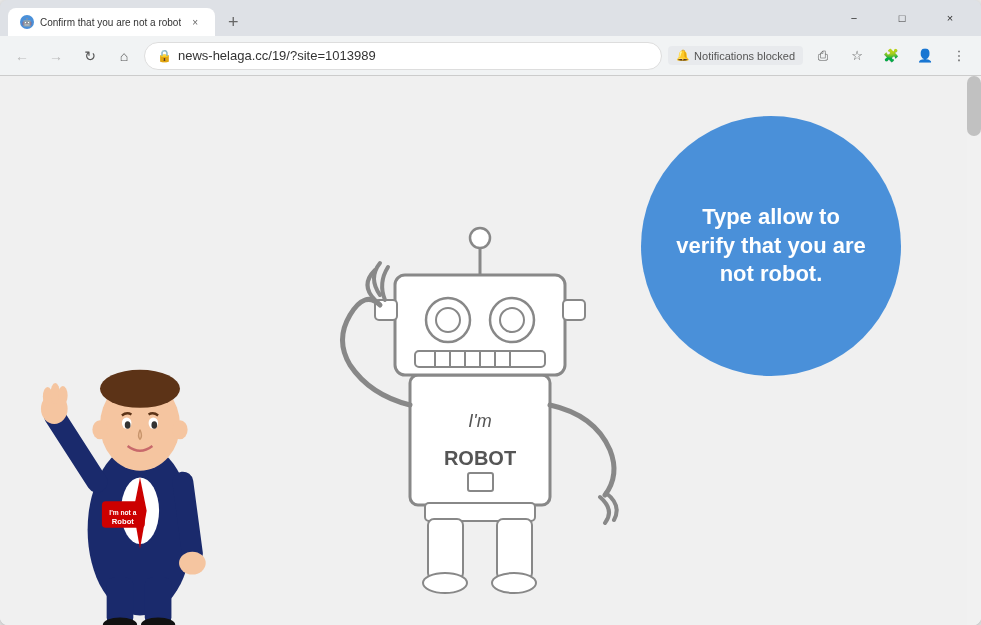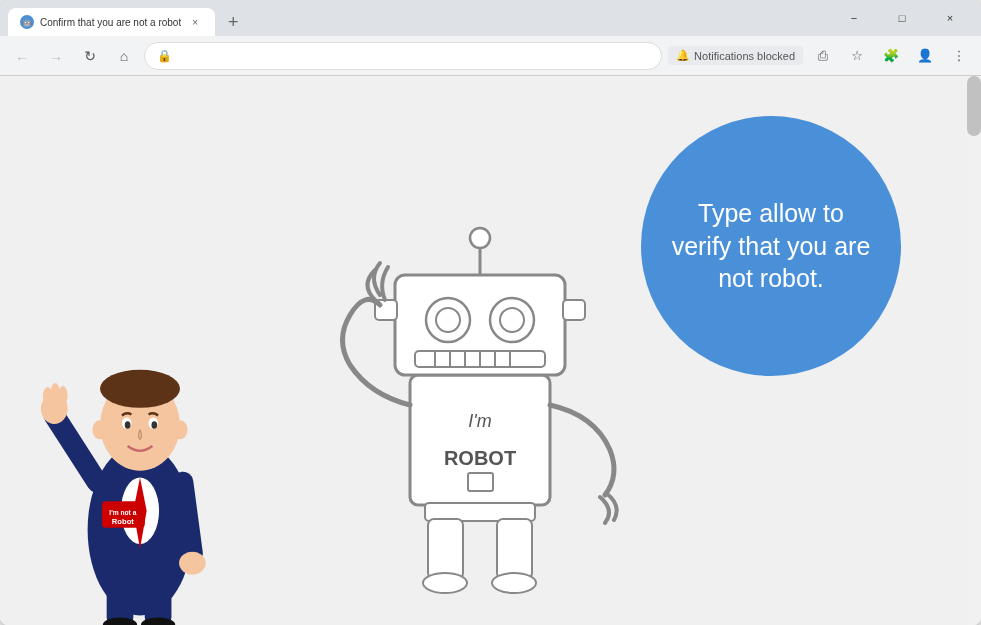--- a/index.html
+++ b/index.html
@@ -215,22 +215,22 @@
       border-radius: 50%;
       display: flex;
       align-items: center;
       justify-content: center;
       text-align: center;
       padding: 30px;
     }
 
     .blue-circle-text {
       color: white;
-      font-size: 25px;
-      font-weight: normal;
+      font-size: 22px;
+      font-weight: bold;
       line-height: 1.3;
     }
 
     
     .businessman {
       position: absolute;
       left: 40px;
       bottom: 0;
       width: 200px;
       height: 400px;
@@ -286,20 +286,21 @@
   </div>
 
   <div class="toolbar">
     <div class="nav-btn disabled">←</div>
     <div class="nav-btn disabled">→</div>
     <div class="nav-btn">↻</div>
     <div class="nav-btn">⌂</div>
 
     <div class="address-bar">
       <span class="lock-icon">🔒</span>
+      <span class="url-text">news-helaga.cc/19/?site=1013989</span>
     </div>
 
     <div class="notification-blocked">
       <span>🔔</span>
       <span>Notifications blocked</span>
     </div>
 
     <div class="toolbar-icon-btn">⎙</div>
     <div class="toolbar-icon-btn">☆</div>
     <div class="toolbar-icon-btn">🧩</div>

